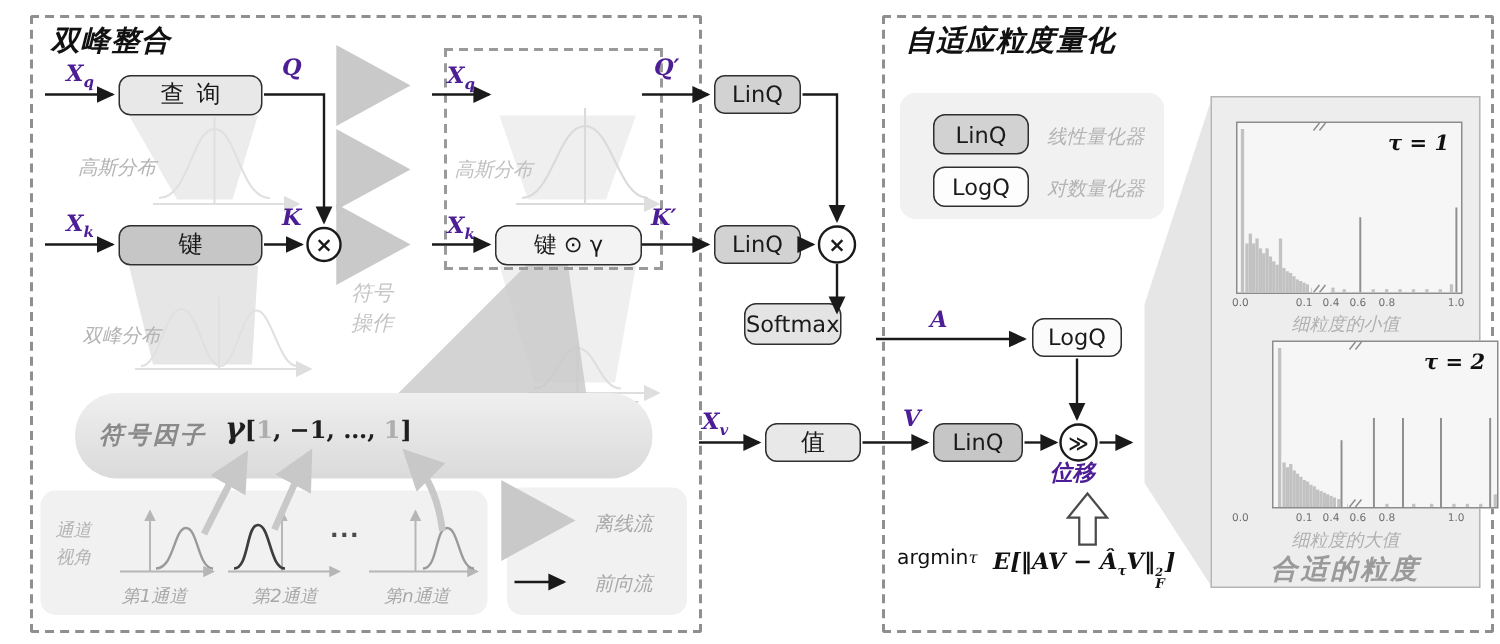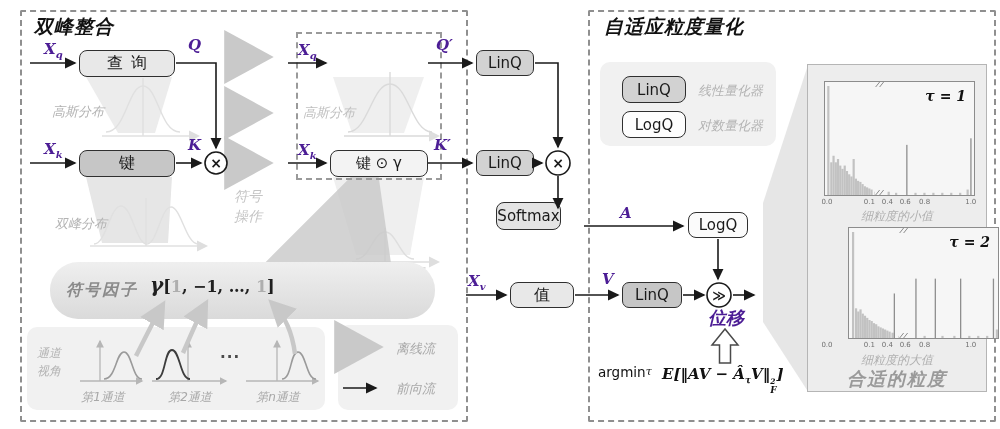--- a/index.html
+++ b/index.html
@@ -147,21 +147,21 @@
 
   <div class="node" style="left:476px;top:50px;width:58px;height:26px;background:#d2d2d2;font-size:15px;border-radius:7px;">LinQ</div>
   <div class="node" style="left:476px;top:150px;width:58px;height:26px;background:#d2d2d2;font-size:15px;border-radius:7px;">LinQ</div>
   <div class="node" style="left:496px;top:202px;width:65px;height:28px;background:#e4e4e4;font-size:15px;">Softmax</div>
   <div class="mathlab" style="left:620px;top:204px;">A</div>
   <div class="mathlab" style="left:468px;top:272px;"><span>X</span><sub>v</sub></div>
   <div class="node" style="left:510px;top:282px;width:64px;height:26px;background:#e8e8e8;letter-spacing:4px;padding-left:4px;">值</div>
   <div class="mathlab" style="left:602px;top:270px;">V</div>
   <div class="node" style="left:622px;top:282px;width:60px;height:26px;background:#c6c6c6;font-size:15px;border-radius:7px;">LinQ</div>
   <div class="node" style="left:688px;top:212px;width:60px;height:26px;background:#fbfbfb;font-size:15px;">LogQ</div>
-  <div class="mathlab" style="left:700px;top:306px;width:44px;text-align:right;font-size:18px;font-family:'DejaVu Sans','Liberation Sans',sans-serif;">位移</div>
+  <div class="mathlab" style="left:700px;top:306px;width:44px;text-align:left;font-size:15px;font-family:'DejaVu Sans','Liberation Sans',sans-serif;">位移</div>
 
   <div class="inner-dash" style="left:595px;top:192px;width:168px;height:132px;background:#f4f4f4;z-index:-1;"></div>
 
   <div class="panel" style="left:600px;top:62px;width:176px;height:84px;"></div>
   <div class="node" style="left:622px;top:76px;width:64px;height:27px;background:#d2d2d2;font-size:15px;">LinQ</div>
   <div class="graylab" style="left:698px;top:82px;">线性量化器</div>
   <div class="node" style="left:622px;top:111px;width:64px;height:27px;background:#fdfdfd;font-size:15px;">LogQ</div>
   <div class="graylab" style="left:698px;top:117px;">对数量化器</div>
 
   <div class="formula" style="left:598px;top:364px;">

